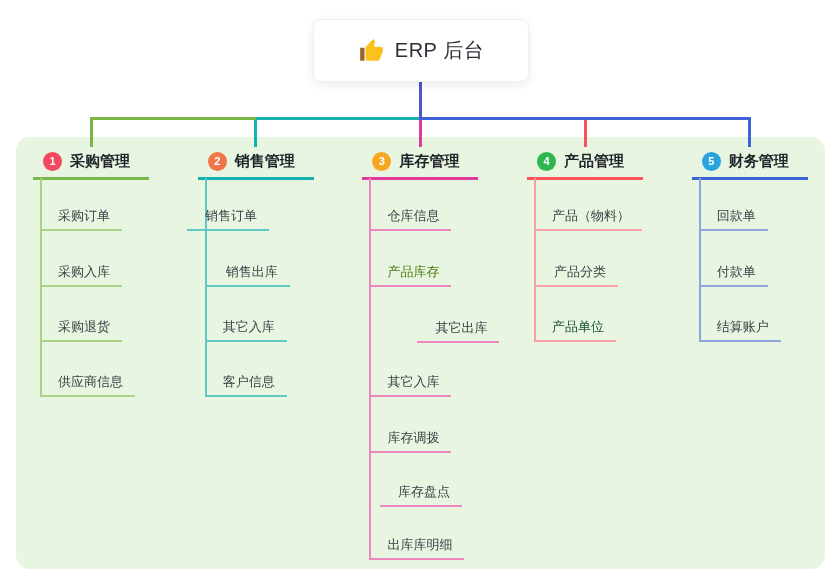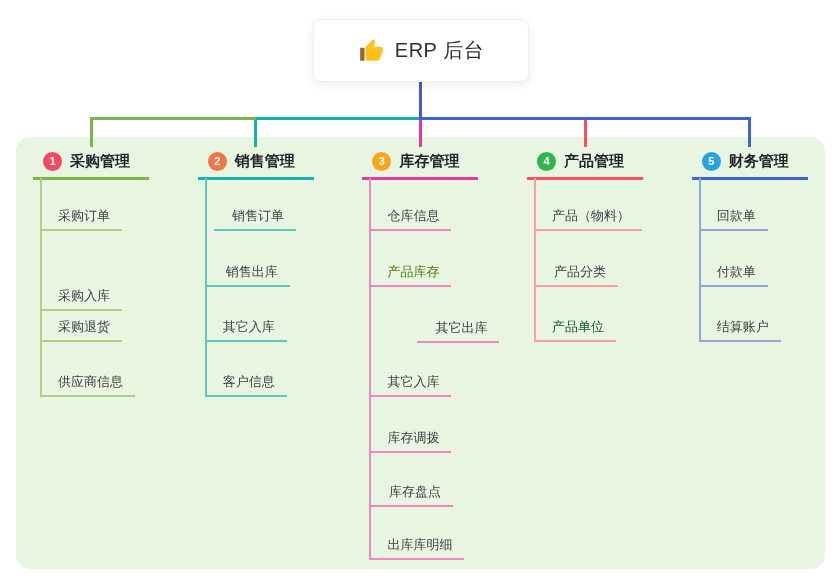--- a/index.html
+++ b/index.html
@@ -50,43 +50,43 @@
     </svg>
     <span>ERP 后台</span>
   </div>
   <div id="tree-layer">
       <div class="branch-head" style="left: 33px; top: 152px; border-bottom: 3px solid rgb(122, 182, 72); color: rgb(34, 38, 44);">
         <span class="badge" style="background: rgb(242, 73, 94);">1</span>
         <span>采购管理</span>
       </div>
       <div class="vline" style="left: 40px; top: 178px; width: 2px; height: 219px; background: rgb(169, 210, 132);"></div>
       <div class="child-node" style="left: 40px; top: 206px; border-bottom: 2px solid rgb(169, 210, 132); color: rgb(58, 63, 69);">采购订单</div>
-      <div class="child-node" style="left: 40px; top: 262px; border-bottom: 2px solid rgb(169, 210, 132); color: rgb(58, 63, 69); margin-top: 24px;">采购入库</div>
+      <div class="child-node" style="left: 40px; top: 262px; border-bottom: 2px solid rgb(169, 210, 132); color: rgb(58, 63, 69);">采购入库</div>
       <div class="child-node" style="left: 40px; top: 317px; border-bottom: 2px solid rgb(169, 210, 132); color: rgb(58, 63, 69);">采购退货</div>
       <div class="child-node" style="left: 40px; top: 372px; border-bottom: 2px solid rgb(169, 210, 132); color: rgb(58, 63, 69);">供应商信息</div>
       <div class="branch-head" style="left: 197.7px; top: 152px; border-bottom: 3px solid rgb(20, 178, 174); color: rgb(34, 38, 44);">
         <span class="badge" style="background: rgb(240, 118, 74);">2</span>
         <span>销售管理</span>
       </div>
       <div class="vline" style="left: 204.7px; top: 178px; width: 2px; height: 219px; background: rgb(95, 200, 194);"></div>
-      <div class="child-node" style="left: 214px; top: 206px; border-bottom: 2px solid rgb(95, 200, 194); color: rgb(58, 63, 69);">销售订单</div>
+      <div class="child-node" style="left: 187px; top: 206px; border-bottom: 2px solid rgb(95, 200, 194); color: rgb(58, 63, 69);">销售订单</div>
       <div class="child-node" style="left: 204.7px; top: 262px; border-bottom: 2px solid rgb(95, 200, 194); color: rgb(58, 63, 69); padding-left: 21px;">销售出库</div>
       <div class="child-node" style="left: 204.7px; top: 317px; border-bottom: 2px solid rgb(95, 200, 194); color: rgb(58, 63, 69);">其它入库</div>
       <div class="child-node" style="left: 204.7px; top: 372px; border-bottom: 2px solid rgb(95, 200, 194); color: rgb(58, 63, 69);">客户信息</div>
       <div class="branch-head" style="left: 362.4px; top: 152px; border-bottom: 3px solid rgb(225, 58, 157); color: rgb(34, 38, 44);">
         <span class="badge" style="background: rgb(247, 167, 31);">3</span>
         <span>库存管理</span>
       </div>
       <div class="vline" style="left: 369.4px; top: 178px; width: 2px; height: 382px; background: rgb(238, 134, 192);"></div>
       <div class="child-node" style="left: 369.4px; top: 206px; border-bottom: 2px solid rgb(238, 134, 192); color: rgb(58, 63, 69);">仓库信息</div>
       <div class="child-node" style="left: 369.4px; top: 262px; border-bottom: 2px solid rgb(238, 134, 192); color: #4d7c0f;">产品库存</div>
       <div class="child-node" style="left: 369.4px; top: 318px; border-bottom: 2px solid rgb(238, 134, 192); color: rgb(58, 63, 69); margin-left: 48px;">其它出库</div>
       <div class="child-node" style="left: 369.4px; top: 372px; border-bottom: 2px solid rgb(238, 134, 192); color: rgb(58, 63, 69);">其它入库</div>
       <div class="child-node" style="left: 369.4px; top: 428px; border-bottom: 2px solid rgb(238, 134, 192); color: rgb(58, 63, 69);">库存调拨</div>
-      <div class="child-node" style="left: 371px; top: 482px; border-bottom: 2px solid rgb(238, 134, 192); color: rgb(58, 63, 69);">库存盘点</div>
+      <div class="child-node" style="left: 380px; top: 482px; border-bottom: 2px solid rgb(238, 134, 192); color: rgb(58, 63, 69);">库存盘点</div>
       <div class="child-node" style="left: 369.4px; top: 535px; border-bottom: 2px solid rgb(238, 134, 192); color: rgb(58, 63, 69);">出库库明细</div>
       <div class="branch-head" style="left: 527.1px; top: 152px; border-bottom: 3px solid rgb(248, 81, 93); color: rgb(34, 38, 44);">
         <span class="badge" style="background: rgb(45, 181, 78);">4</span>
         <span>产品管理</span>
       </div>
       <div class="vline" style="left: 534.1px; top: 178px; width: 2px; height: 164px; background: rgb(250, 160, 165);"></div>
       <div class="child-node" style="left: 534.1px; top: 206px; border-bottom: 2px solid rgb(250, 160, 165); color: rgb(58, 63, 69);">产品（物料）</div>
       <div class="child-node" style="left: 534.1px; top: 262px; border-bottom: 2px solid rgb(250, 160, 165); color: rgb(58, 63, 69); padding-left: 20px;">产品分类</div>
       <div class="child-node" style="left: 534.1px; top: 317px; border-bottom: 2px solid rgb(250, 160, 165); color: #14532d;">产品单位</div>
       <div class="branch-head" style="left: 691.8px; top: 152px; border-bottom: 3px solid rgb(61, 98, 217); color: rgb(34, 38, 44);">

